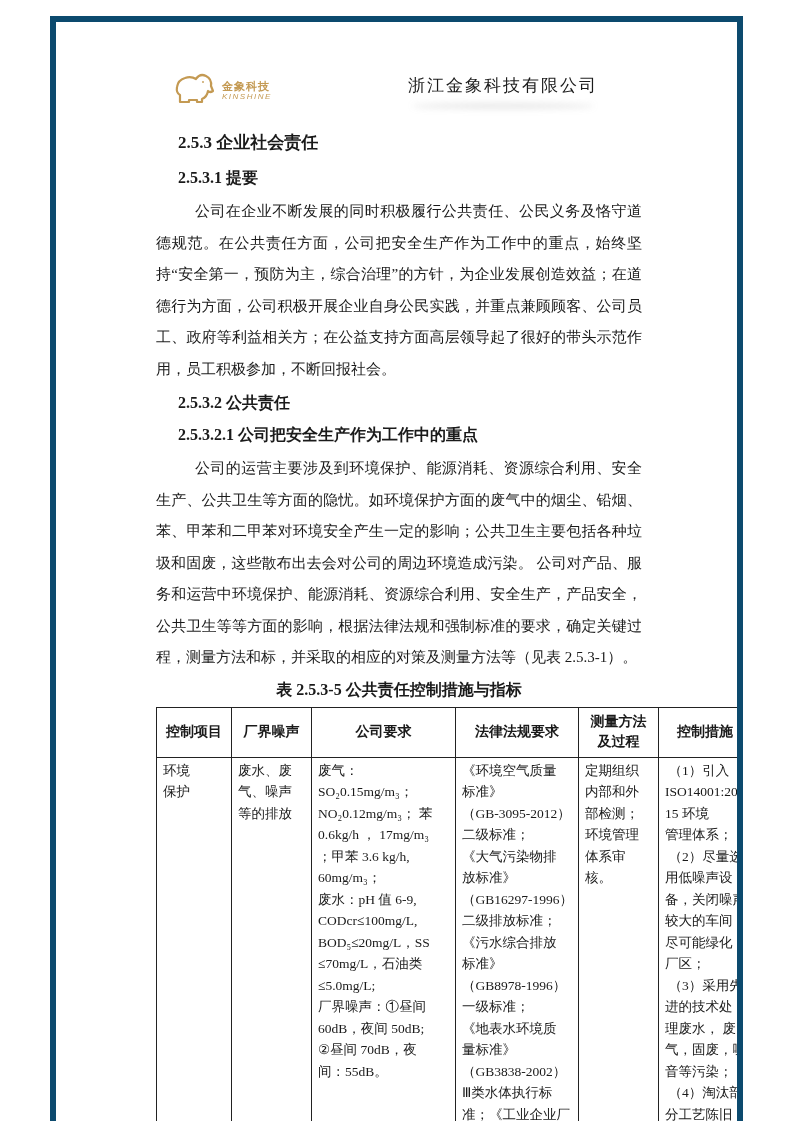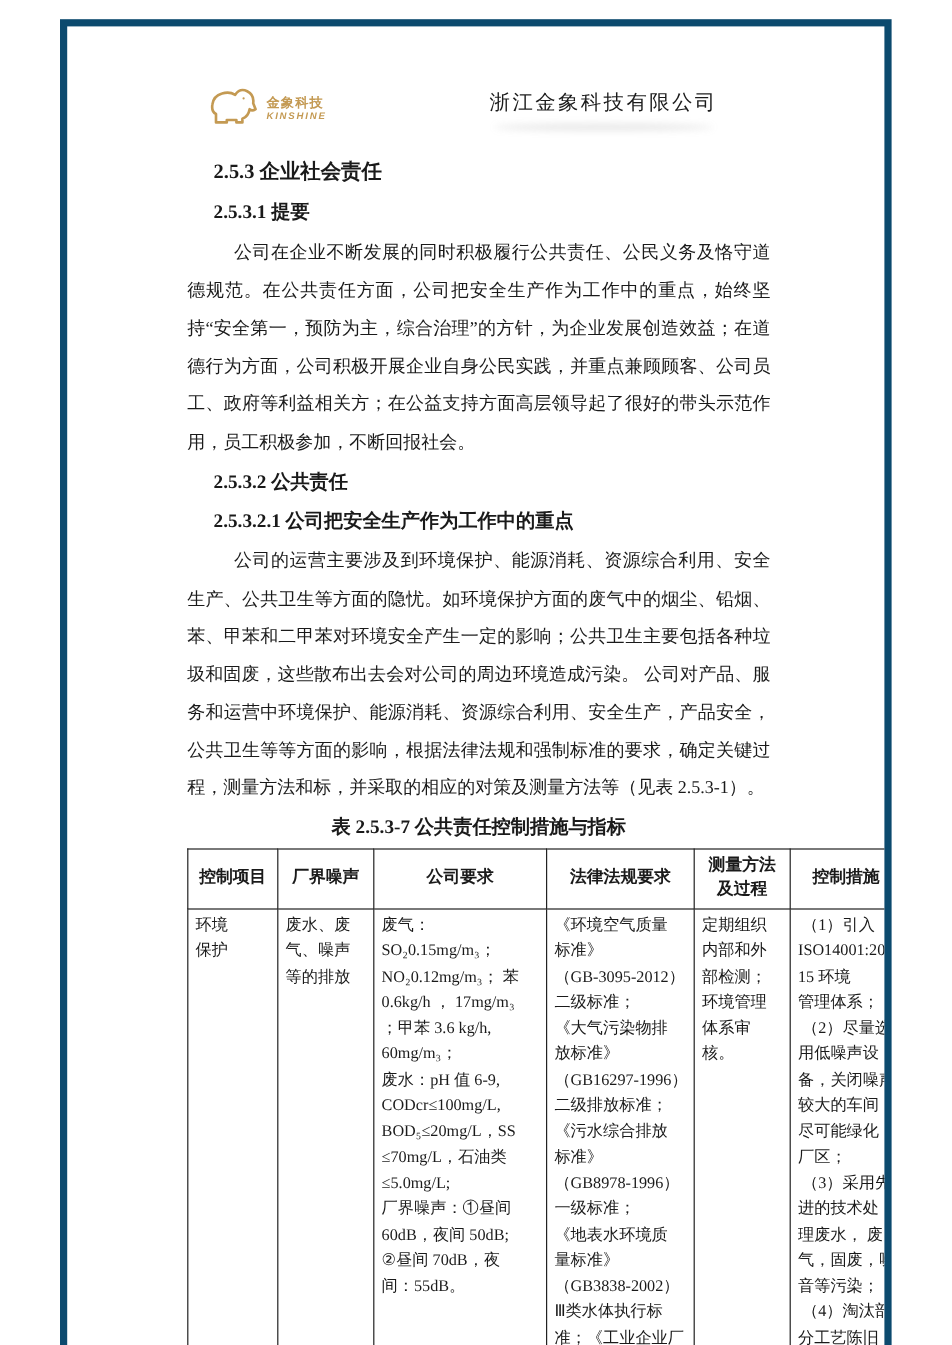--- a/index.html
+++ b/index.html
@@ -35,21 +35,21 @@
   .logo-cn {
     color: #c49a53;
     font-size: 11px;
     font-weight: bold;
     letter-spacing: 1px;
     font-family: "Liberation Sans", sans-serif;
   }
   .logo-en {
     color: #c49a53;
     font-size: 8px;
-    font-weight: bold;
+    font-weight: normal;
     font-style: italic;
     letter-spacing: 1.5px;
     font-family: "Liberation Sans", sans-serif;
   }
   .company {
     font-size: 17px;
     letter-spacing: 2px;
     margin-right: 44px;
     position: relative;
   }
@@ -139,21 +139,21 @@
   </div>
 
   <div class="h1">2.5.3 企业社会责任</div>
   <div class="h2">2.5.3.1 提要</div>
   <p class="para">公司在企业不断发展的同时积极履行公共责任、公民义务及恪守道德规范。在公共责任方面，公司把安全生产作为工作中的重点，始终坚持“安全第一，预防为主，综合治理”的方针，为企业发展创造效益；在道德行为方面，公司积极开展企业自身公民实践，并重点兼顾顾客、公司员工、政府等利益相关方；在公益支持方面高层领导起了很好的带头示范作用，员工积极参加，不断回报社会。</p>
 
   <div class="h3">2.5.3.2 公共责任</div>
   <div class="h4">2.5.3.2.1 公司把安全生产作为工作中的重点</div>
   <p class="para">公司的运营主要涉及到环境保护、能源消耗、资源综合利用、安全生产、公共卫生等方面的隐忧。如环境保护方面的废气中的烟尘、铅烟、苯、甲苯和二甲苯对环境安全产生一定的影响；公共卫生主要包括各种垃圾和固废，这些散布出去会对公司的周边环境造成污染。 公司对产品、服务和运营中环境保护、能源消耗、资源综合利用、安全生产，产品安全， 公共卫生等等方面的影响，根据法律法规和强制标准的要求，确定关键过程，测量方法和标，并采取的相应的对策及测量方法等（见表 2.5.3-1）。</p>
 
-  <div class="tbl-caption">表 2.5.3-7 公共责任控制措施与指标</div>
+  <div class="tbl-caption">表 2.5.3-5 公共责任控制措施与指标</div>
 
   <table class="doc">
     <colgroup>
       <col style="width:75px">
         <col style="width:80px">
         <col style="width:144px">
       <col style="width:123px">
         <col style="width:80px">
         <col style="width:93px">
     </colgroup>

